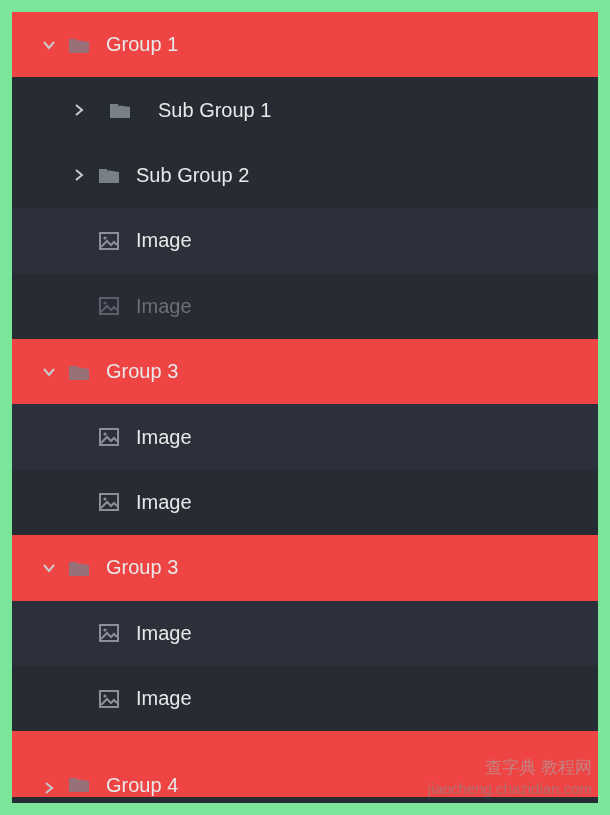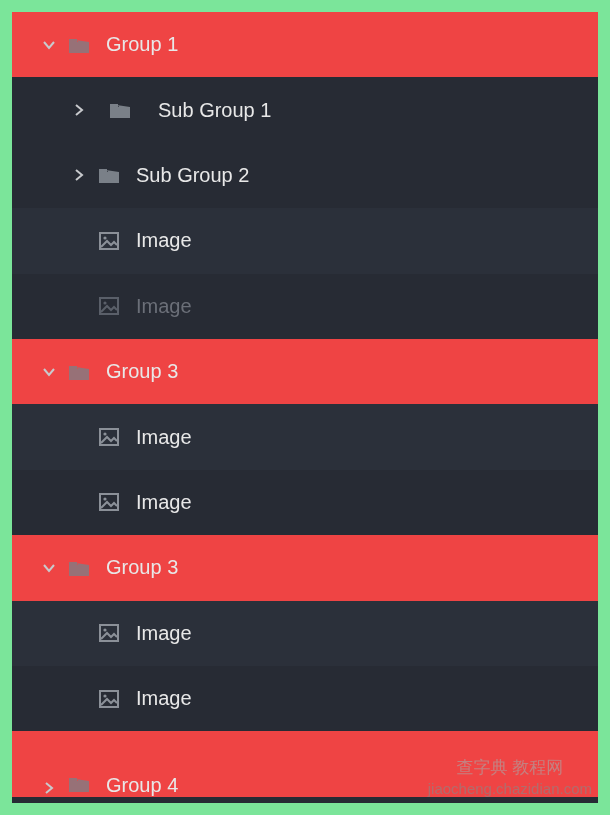--- a/index.html
+++ b/index.html
@@ -61,21 +61,21 @@
     .label {
       white-space: nowrap;
     }
     .watermark {
       position: absolute;
       right: 6px;
       bottom: 4px;
       color: #a8a8a8;
       font-size: 17px;
       opacity: 0.6;
-      text-align: center;
+      text-align: right;
       font-family: "Microsoft YaHei", sans-serif;
       line-height: 1.2;
     }
     .watermark .sub {
       font-size: 15px;
       color: #888;
     }
     svg { display: block; }
   </style>
 </head>

